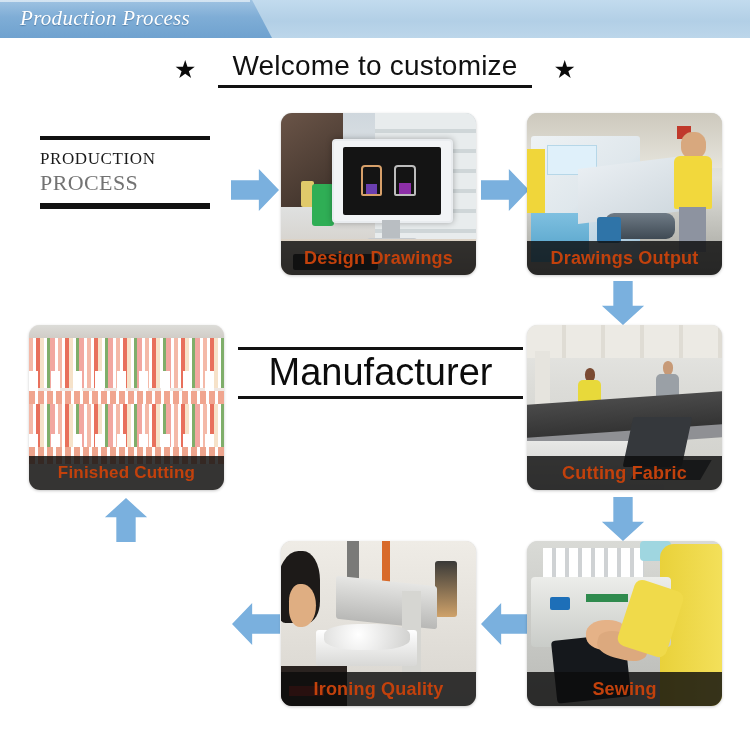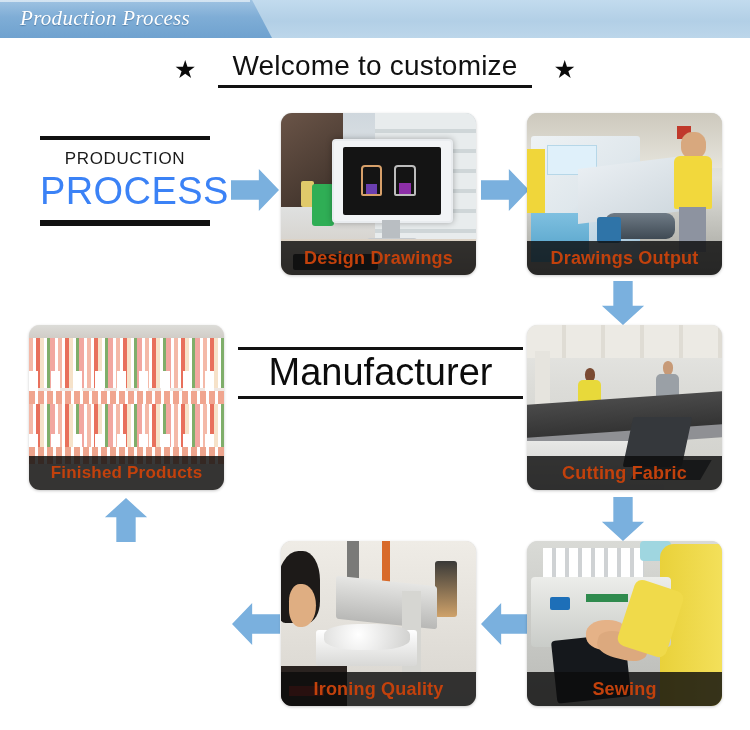--- a/index.html
+++ b/index.html
@@ -35,25 +35,25 @@
   
   .card { position:absolute; border-radius:11px; overflow:hidden;
           box-shadow:0 1px 3px rgba(0,0,0,.22); background:#d9d9d9; }
   .caption { position:absolute; left:0; right:0; bottom:0; height:34px;
           background:rgba(12,12,12,.82);
           display:flex; align-items:center; justify-content:center;
           color:#c2410c; font-size:18px; font-weight:bold; letter-spacing:.2px; }
   .caption.small { font-size:17px; }
 
   
-  .pp-block { position:absolute; left:40px; top:136px; width:170px; text-align:center; }
+  .pp-block { position:absolute; left:40px; top:136px; width:170px; text-align:left;font-family:Liberation Serif, serif; }
   .pp-rule-top { height:4px; background:#111; margin-bottom:9px; }
   .pp-rule-bot { height:6px; background:#111; margin-top:7px; }
   .pp-l1 { font-size:17px; letter-spacing:.6px; color:#1a1a1a; }
-  .pp-l2 { font-size:38px; letter-spacing:.4px; color:#3b82f6; margin-top:1px; }
+  .pp-l2 { font-size:22px; letter-spacing:.4px; color:#737373; margin-top:1px; }
 
   
   .pm-block { position:absolute; left:238px; top:344px; width:285px; text-align:center; }
   .pm-l1 { font-size:38px; color:#0c0c0c; line-height:1.05; }
   .pm-rule { height:3px; background:#111; margin:3px 0; }
   .pm-l2 { font-size:38px; color:#0c0c0c; line-height:1.05; }
 
   
   .arrow { position:absolute; background:#7ab0de; }
   .arrow.right { -webkit-clip-path:polygon(0 28%,58% 28%,58% 2%,100% 50%,58% 98%,58% 72%,0 72%);
@@ -369,16 +369,16 @@
   <div class="card" style="left:29px; top:325px; width:195px; height:165px;">
     <div class="ph p-fin">
       <div class="top"></div>
       <div class="rack r1"></div>
         <div class="tagrow t1"></div>
       <div class="rack r2"></div>
       <div class="rack r3"></div>
         <div class="tagrow t2"></div>
       <div class="rack r4"></div>
     </div>
-    <div class="caption small">Finished Products</div>
+    <div class="caption small">Finished Cutting</div>
   </div>
 
 </div>
 
 </body></html>

